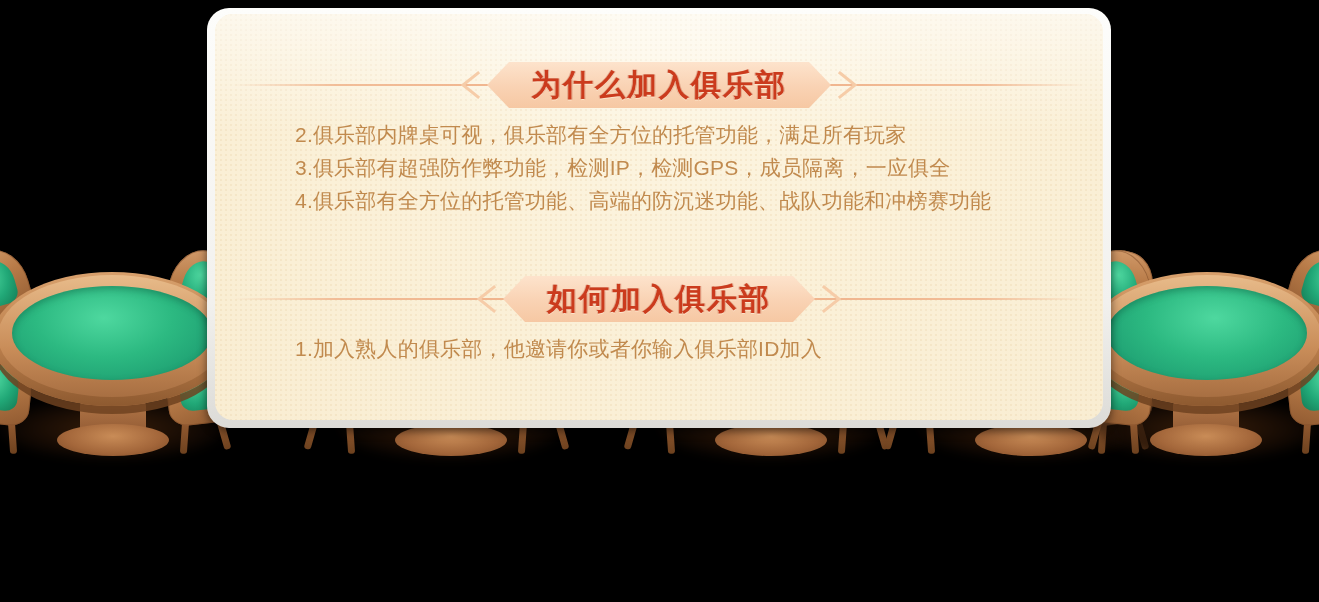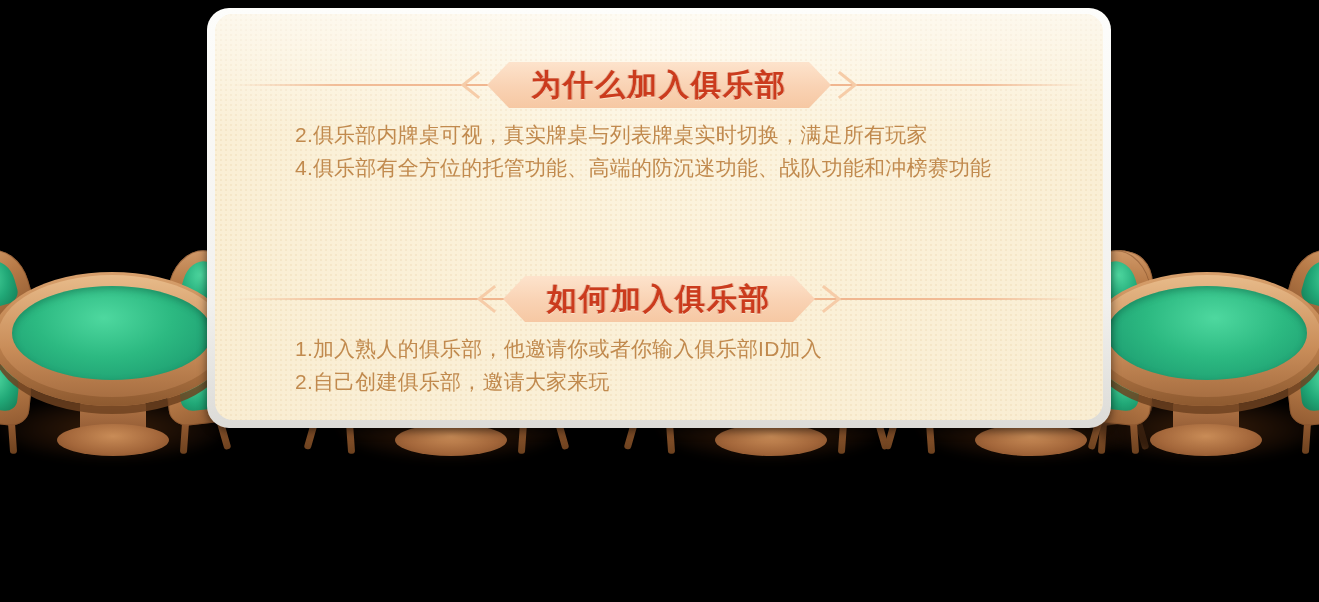--- a/index.html
+++ b/index.html
@@ -435,21 +435,24 @@
           <span class="chev">
             <svg width="22" height="30" viewBox="0 0 22 30">
               <path d="M3 3 L18 15 L3 27" fill="none" stroke="#f6cca8" stroke-width="3" stroke-linejoin="miter" stroke-linecap="square"></path>
             </svg>
           </span>
         </div>
       </div>
 
       <div class="list l1">
         <div class="list-item">
-          <span class="li-num">2.</span><span class="li-text">俱乐部内牌桌可视，真实牌桌与列表牌桌实时切换，满足所有玩家</span>
+          <span class="li-num">2.</span><span class="li-text">俱乐部内牌桌可视，俱乐部有全方位的托管功能，满足所有玩家</span>
+        </div>
+        <div class="list-item">
+          <span class="li-num">3.</span><span class="li-text">俱乐部有超强防作弊功能，检测IP，检测GPS，成员隔离，一应俱全</span>
         </div>
         <div class="list-item">
           <span class="li-num">4.</span><span class="li-text">俱乐部有全方位的托管功能、高端的防沉迷功能、战队功能和冲榜赛功能</span>
         </div>
       </div>
 
       <div class="heading h2">
         <div class="heading-rule"></div>
         <div class="heading-center">
           <span class="chev">
@@ -465,21 +468,18 @@
               <path d="M3 3 L18 15 L3 27" fill="none" stroke="#f6cca8" stroke-width="3" stroke-linejoin="miter" stroke-linecap="square"></path>
             </svg>
           </span>
         </div>
       </div>
 
       <div class="list l2">
         <div class="list-item">
           <span class="li-num">1.</span><span class="li-text">加入熟人的俱乐部，他邀请你或者你输入俱乐部ID加入</span>
         </div>
-        <div class="list-item">
-          <span class="li-num">2.</span><span class="li-text">自己创建俱乐部，邀请大家来玩</span>
-        </div>
       </div>
 
     </div>
   </div>
 
 </div>
 
 </body></html>

